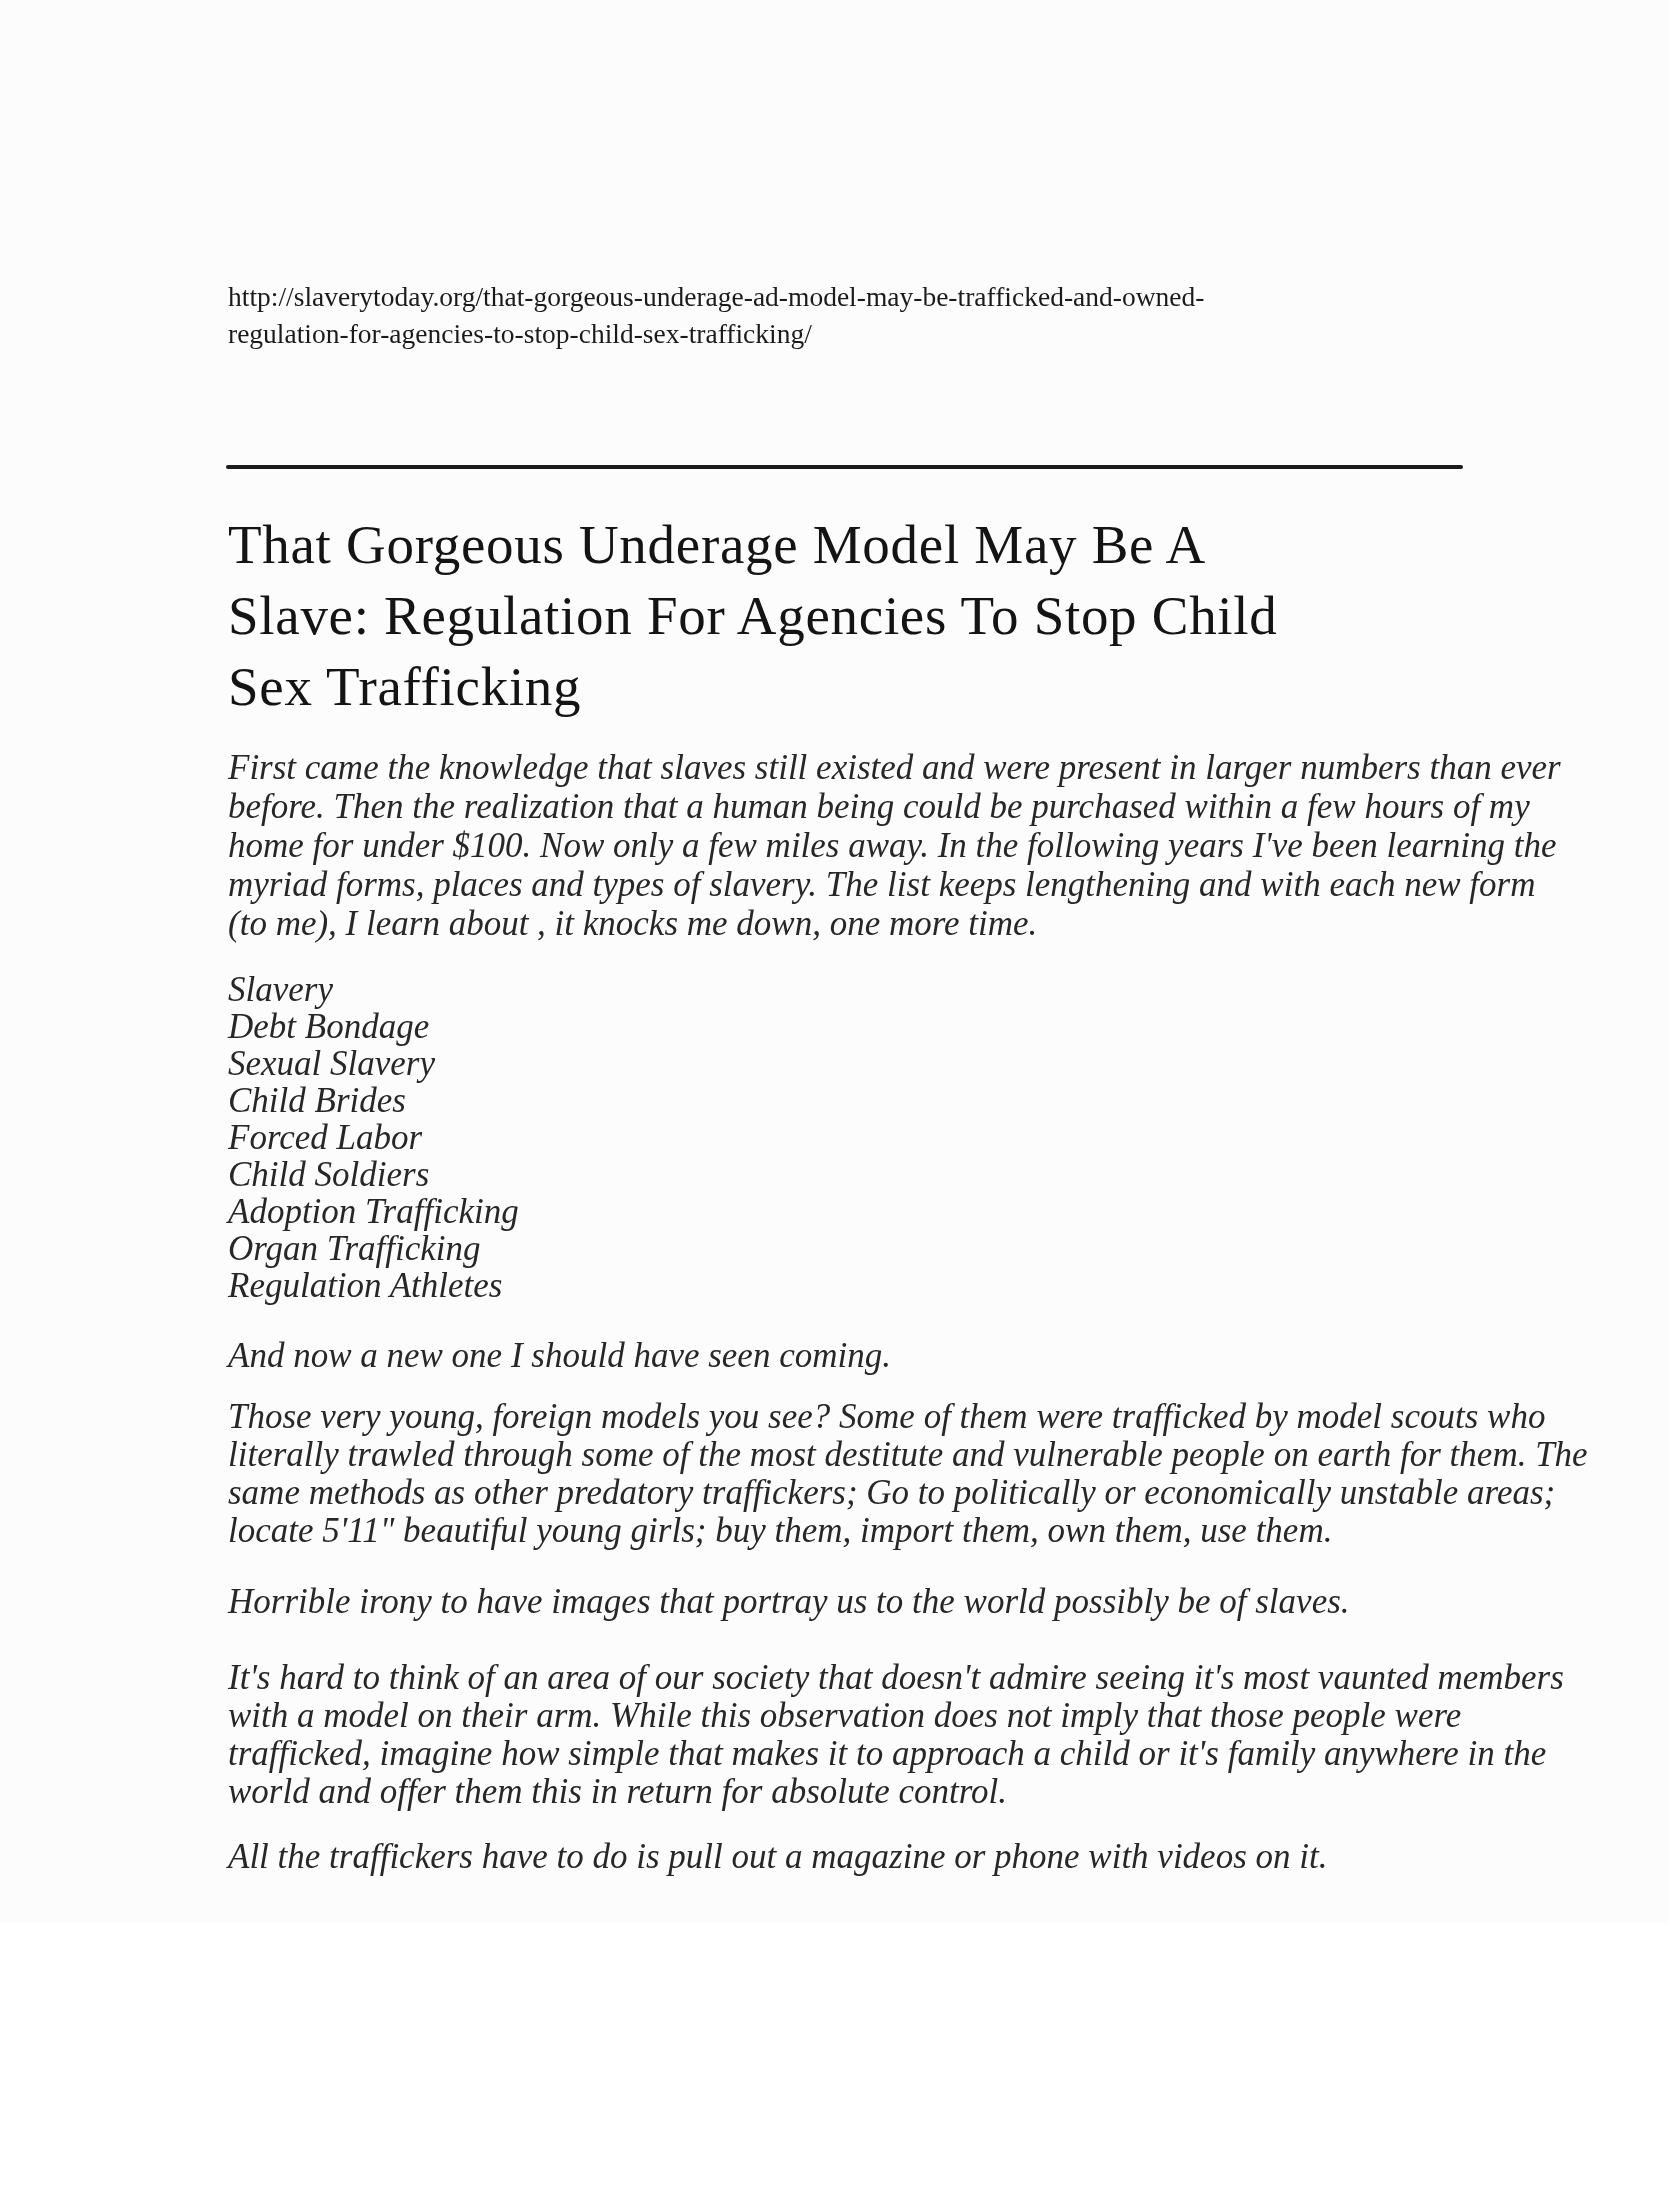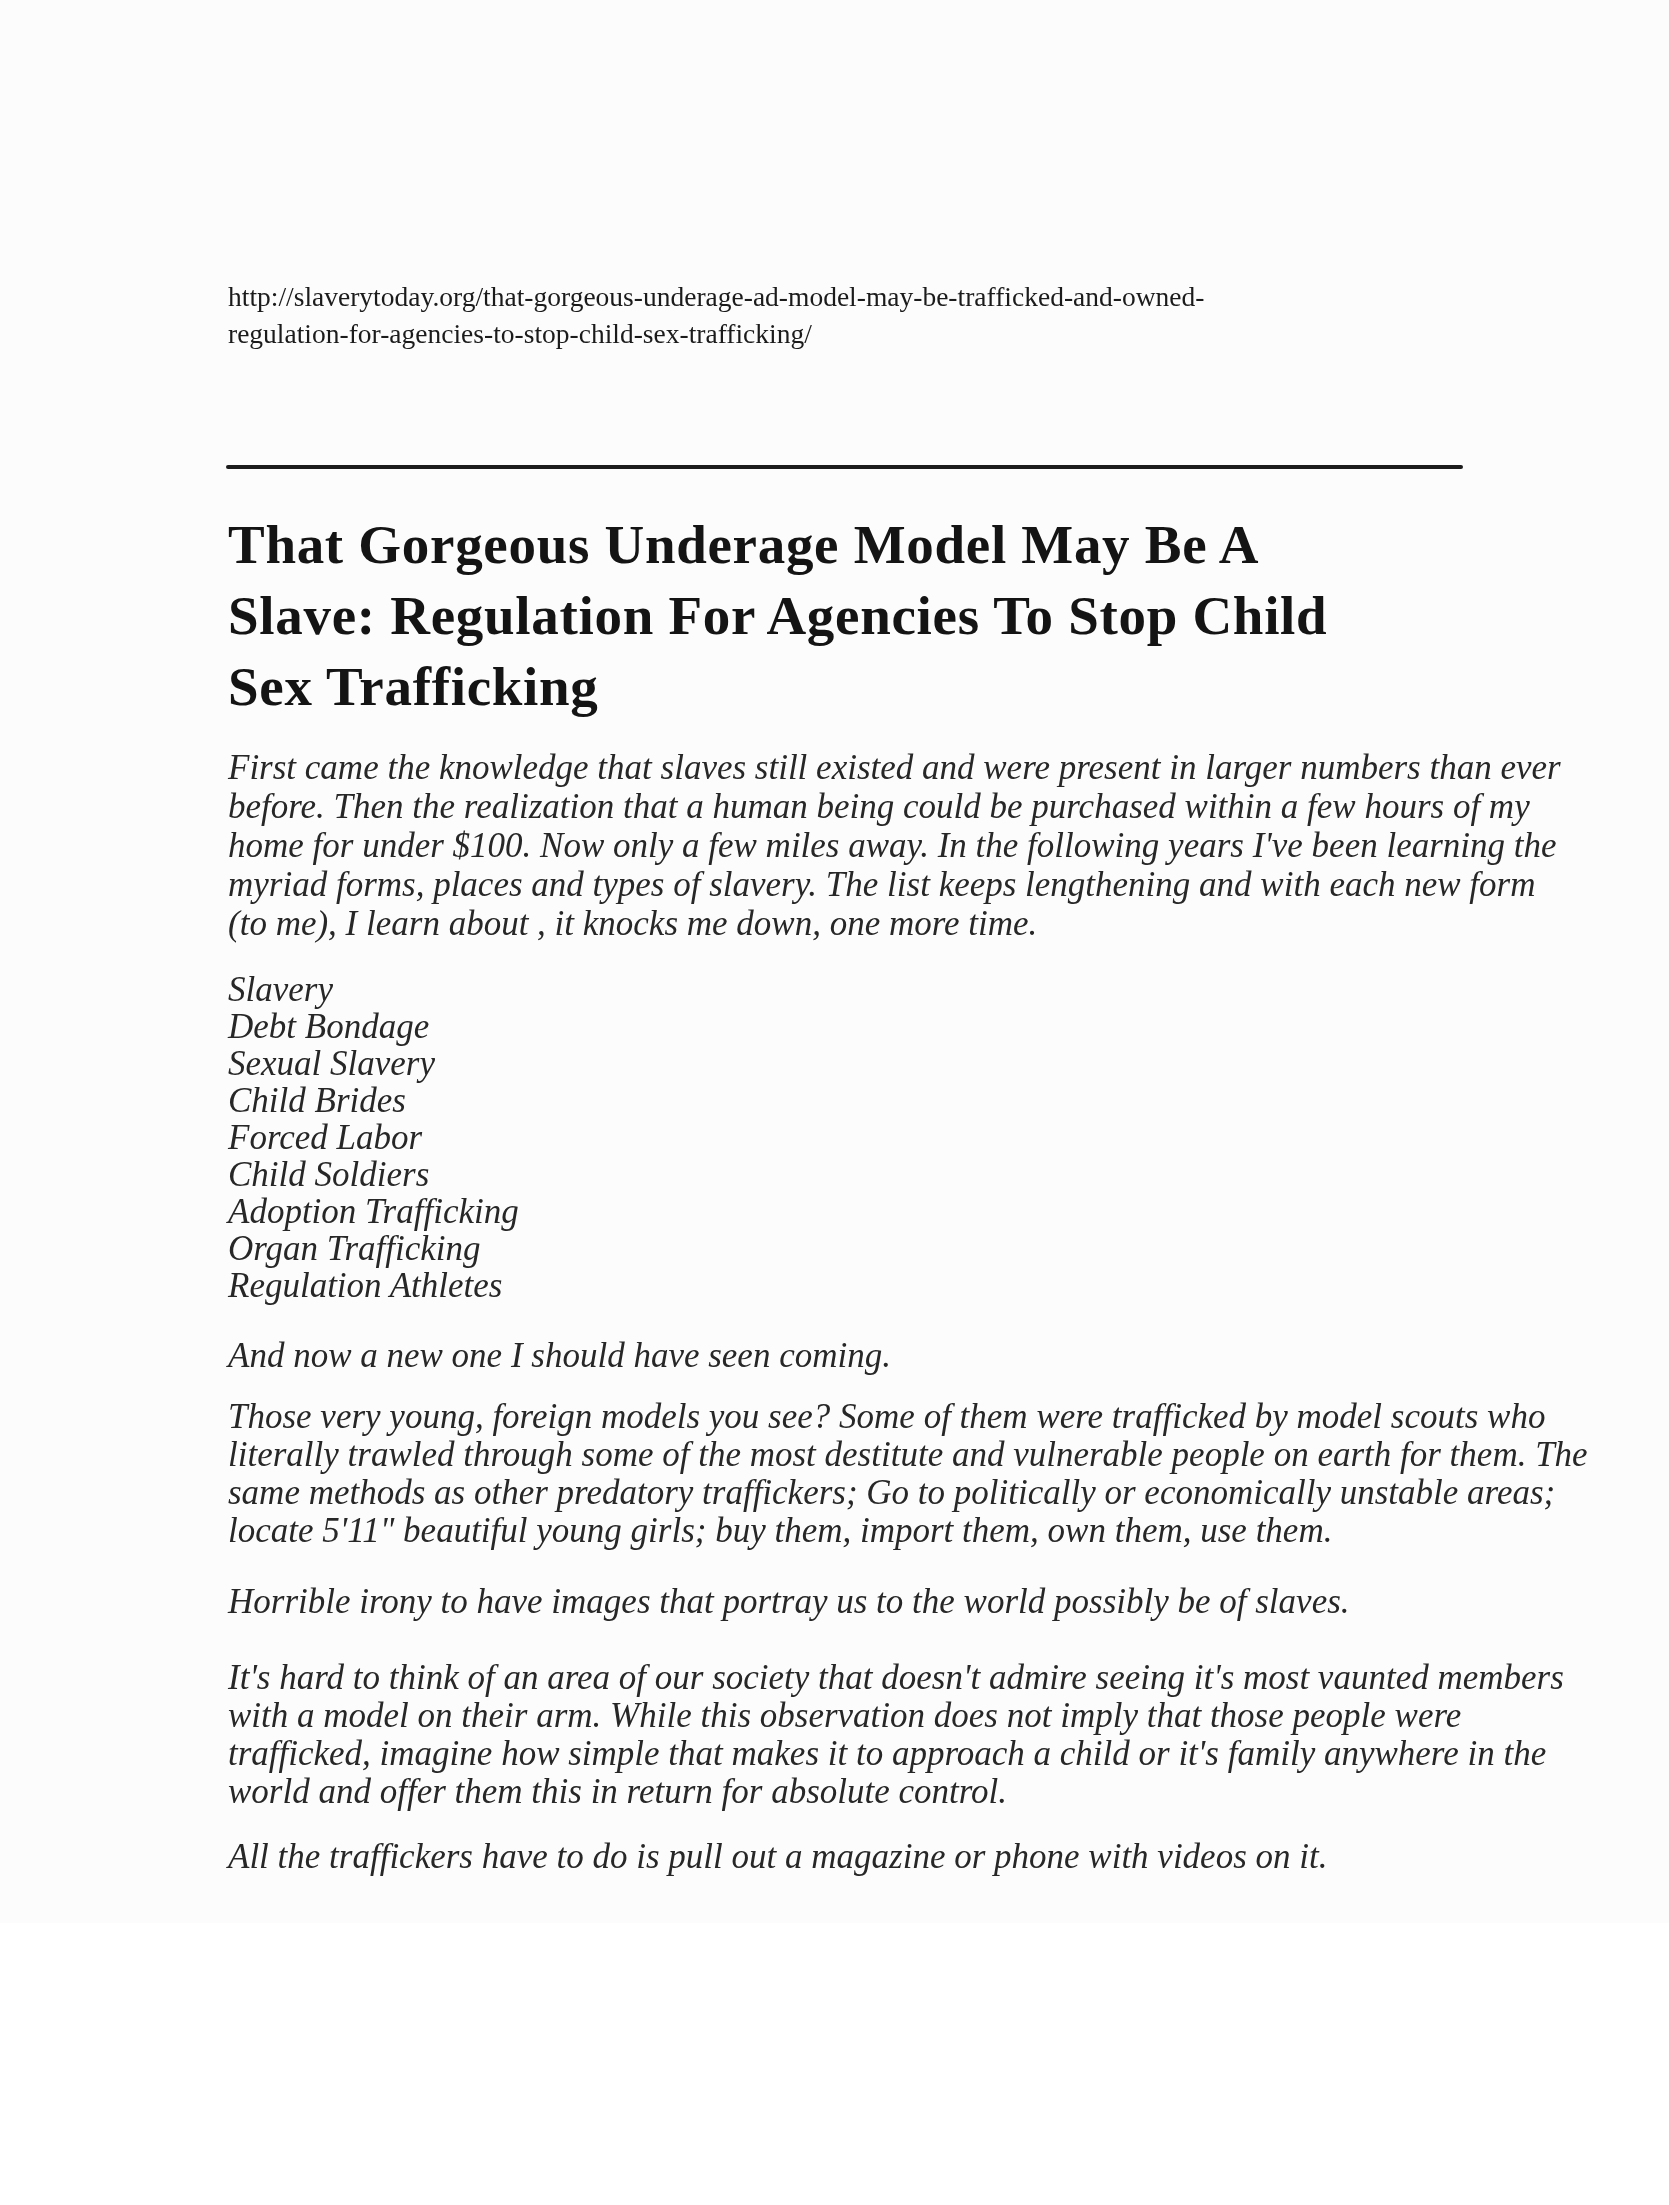--- a/index.html
+++ b/index.html
@@ -30,21 +30,21 @@
     width: 1237px;
     height: 3.9px;
     background: #1c1c1c;
     border-radius: 2px;
   }
   .title {
     top: 509px;
     margin: 0;
     font-size: 55px;
     line-height: 71px;
-    font-weight: bold;
+    font-weight: normal;
     letter-spacing: 0.7px;
     color: #141414;
   }
   .body-text {
     font-style: italic;
     font-size: 35px;
     line-height: 38px;
     color: #272727;
   }
   .intro        { top: 748px; line-height: 39px; }

